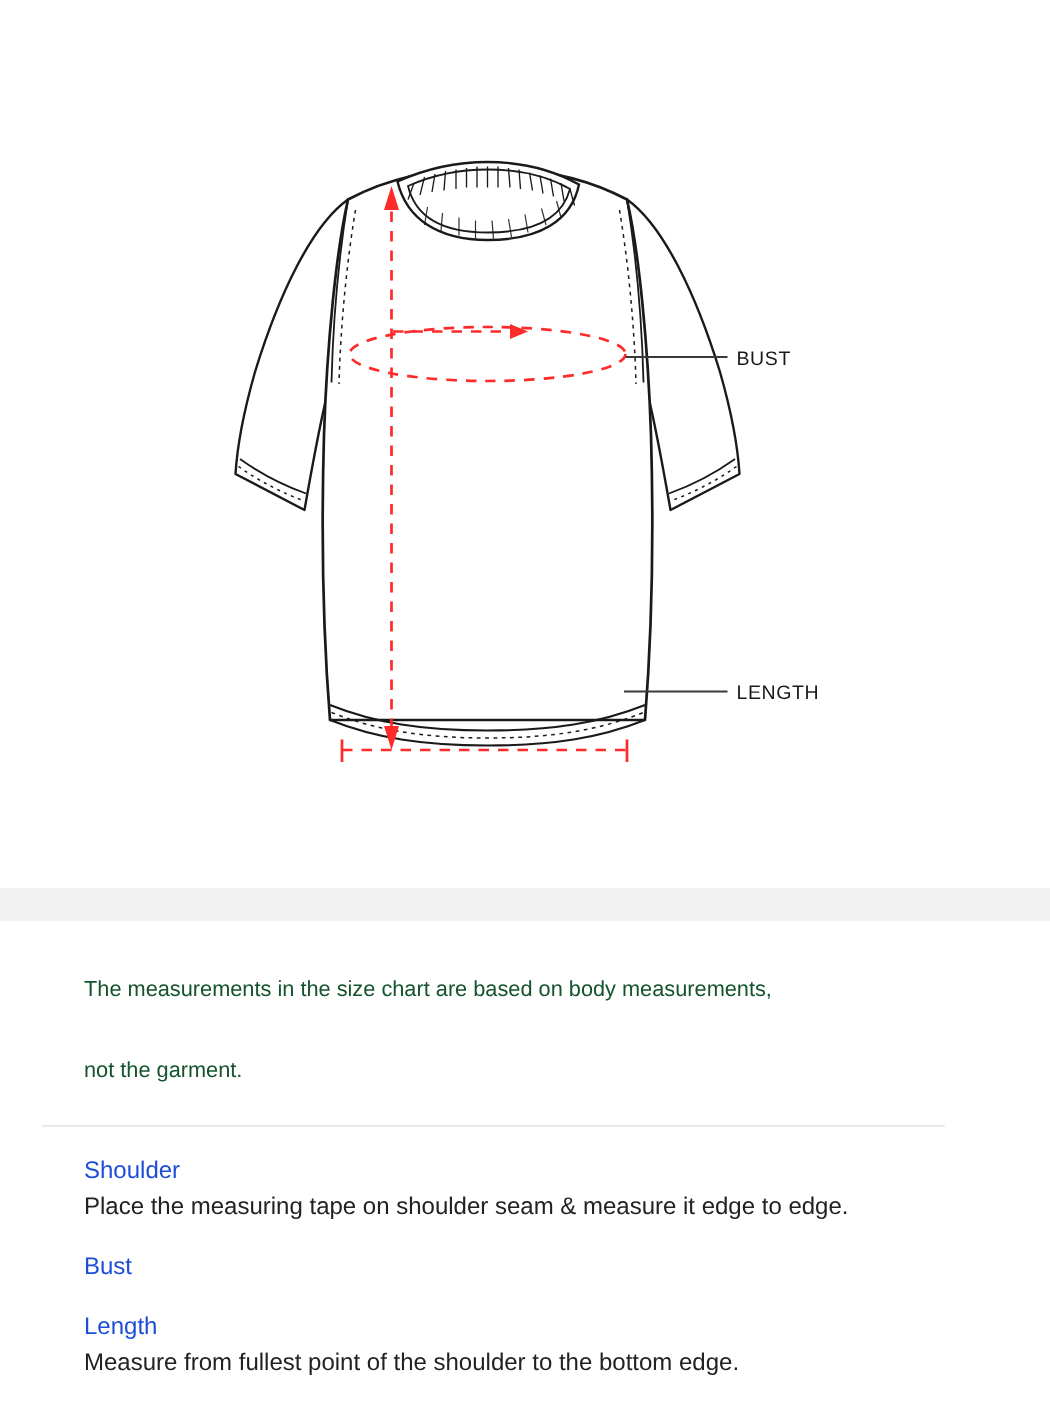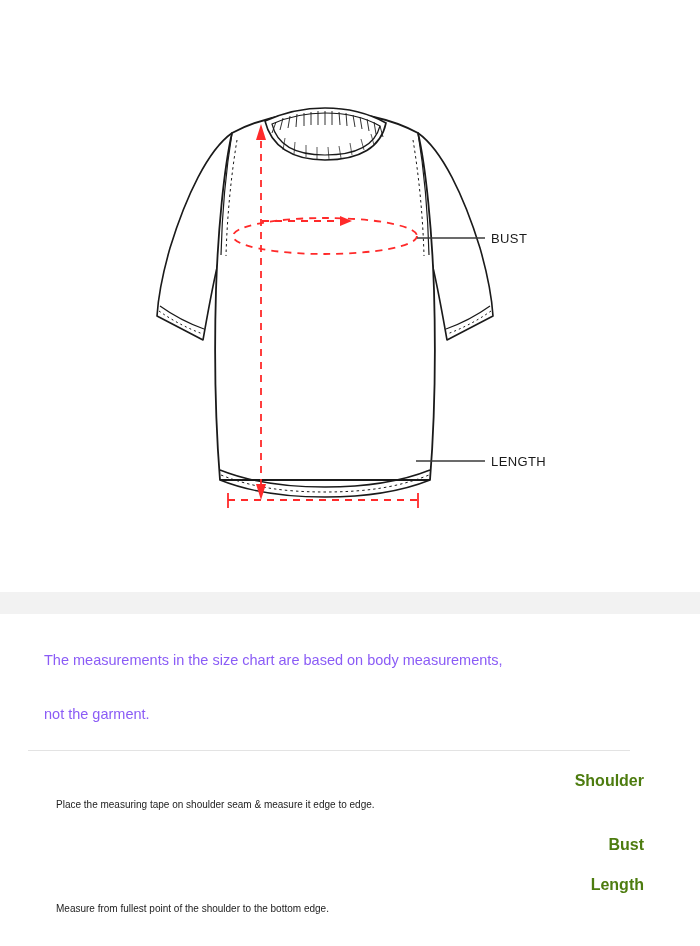--- a/index.html
+++ b/index.html
@@ -45,50 +45,49 @@
 
   
   .notes {
     position: relative;
     width: 700px;
     background: #ffffff;
     padding: 0;
   }
   .intro {
     margin: 0;
-    padding: 34px 56px 0 44px;
+    padding: 34px 56px 0 56px;
     font-size: 14.5px;
     line-height: 24px;
-    color: #8b5cf6;
+    color: #14532d;
   }
   .intro .line2 {
     display: block;
     margin-top: 30px;
   }
   .hr {
     height: 1px;
     background: #e3e3e3;
     margin: 24px 70px 0 28px;
   }
   .entries {
     padding: 0 56px 0 56px;
   }
   .entry {
     margin-top: 20px;
   }
   .entry-title {
     font-size: 16px;
-    font-weight: 700;
-    color: #4d7c0f;
+    font-weight: 400;
+    color: #1d4ed8;
     margin: 0 0 3px 0;
     line-height: 20px;
-    text-align: right;
   }
   .entry-desc {
-    font-size: 10px;
+    font-size: 16px;
     line-height: 21px;
     color: #222222;
     margin: 0;
   }
 </style>
 </head>
 <body>
 
 <div class="diagram-section">
   <svg class="diagram-svg" width="700" height="592" viewBox="0 0 700 592">

